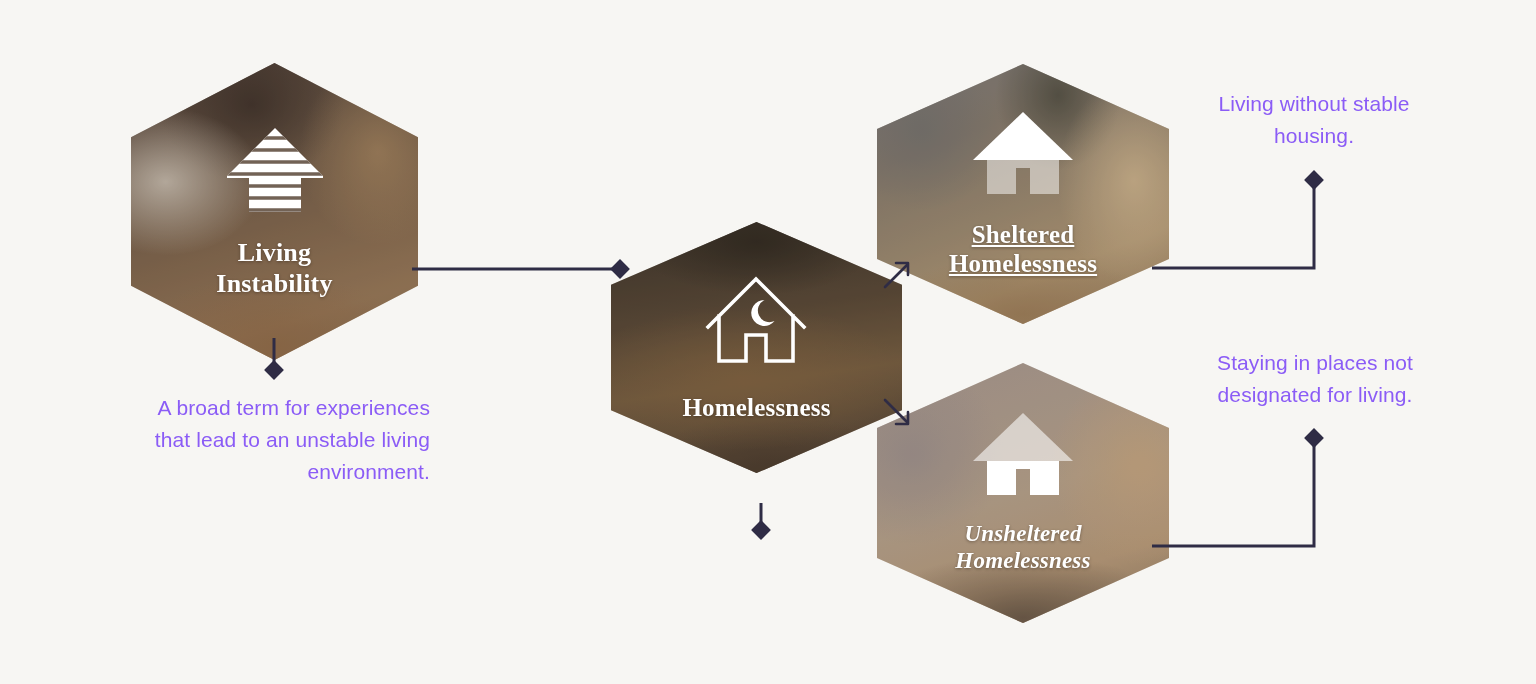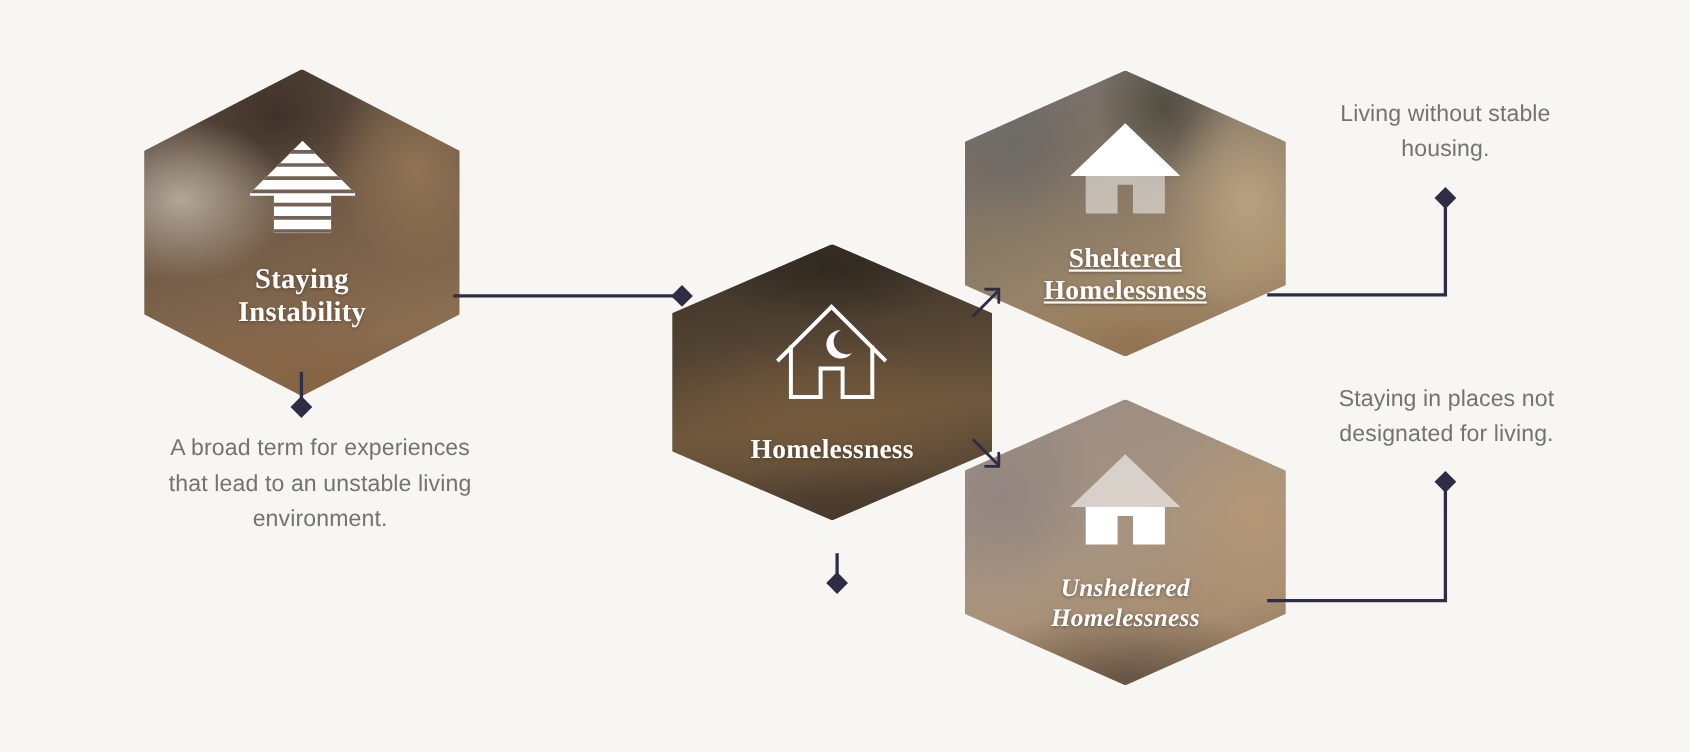--- a/index.html
+++ b/index.html
@@ -114,27 +114,27 @@
   }
   #hex-unsheltered .tint { background: rgba(96,80,66,.14); }
   #hex-unsheltered .label { font-size: 23px; margin-top: 20px; }
 
   
   .icon-wrap { display: block; }
 
   
   .caption {
     position: absolute;
-    color: #737373;
+    color: #8b5cf6;
     font-size: 21px;
     line-height: 1.52;
     text-align: center;
     letter-spacing: .1px;
   }
-  #cap-housing      { left: 136px;  top: 392px; width: 310px; }
+  #cap-housing      { left: 120px;  top: 392px; width: 310px; text-align: right; }
   #cap-homeless     { left: 585px;  top: 552px; width: 320px; }
   #cap-sheltered    { left: 1178px; top: 88px;  width: 272px; }
   #cap-unsheltered  { left: 1170px; top: 347px; width: 290px; }
 
   
   #connectors {
     position: absolute;
     inset: 0;
     z-index: 5;
     pointer-events: none;
@@ -208,21 +208,21 @@
           </g>
 
           <rect x="44" y="60" width="15" height="28" fill="none"></rect>
           <g clip-path="url(#clipHouse1)">
             <rect x="44" y="58" width="14" height="32" fill="none" stroke="none"></rect>
           </g>
           <path d="M44 58 L58 58 L58 90 L44 90 Z" fill="#7d6c5a" opacity="0"></path>
         </svg>
       </span>
       <div class="label">
-        <div>Staying</div>
+        <div>Living</div>
         <div>Instability</div>
       </div>
     </div>
   </div>
 
   <div class="hex" id="hex-homeless">
     <div class="photo"></div>
     <div class="tint"></div>
     <div class="inner">
       <span class="icon-wrap">

